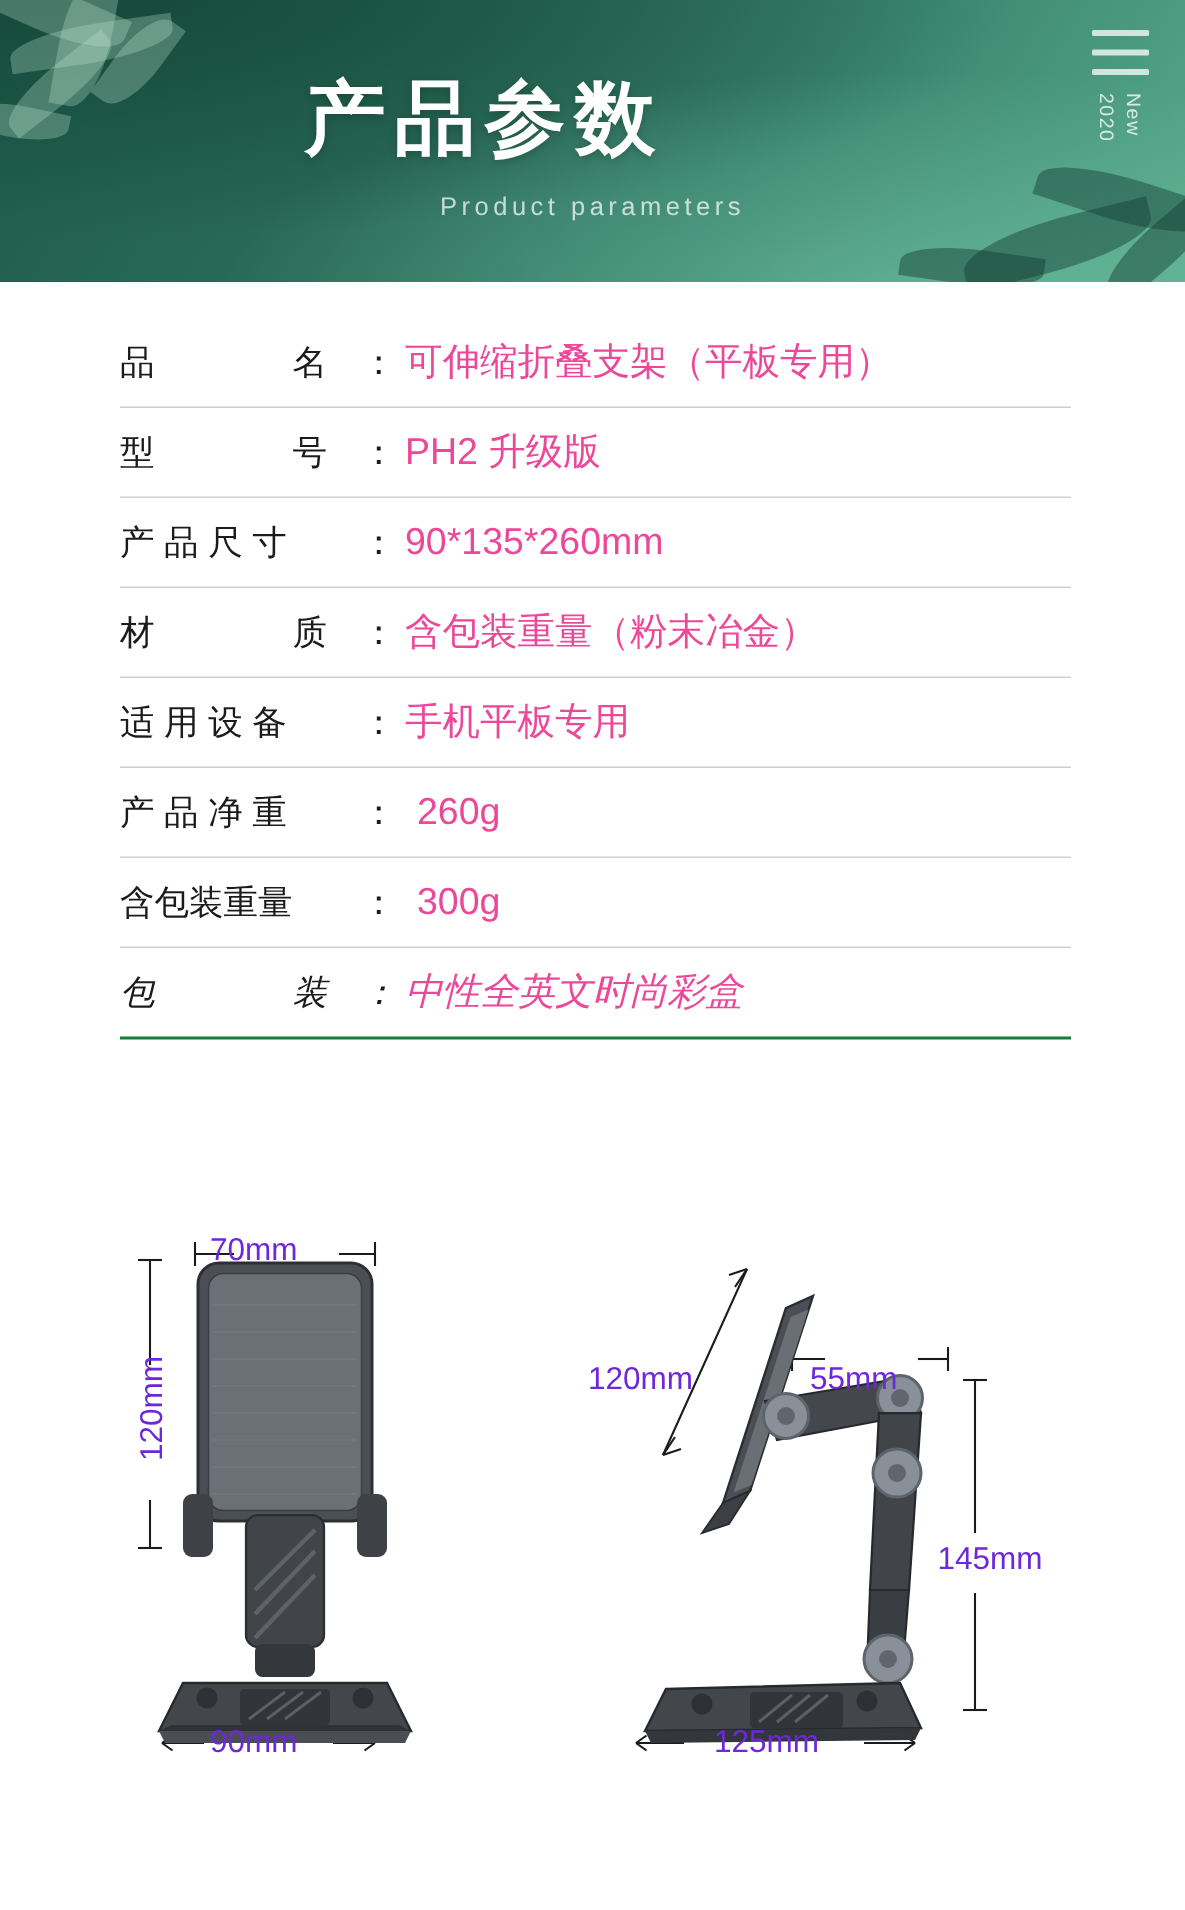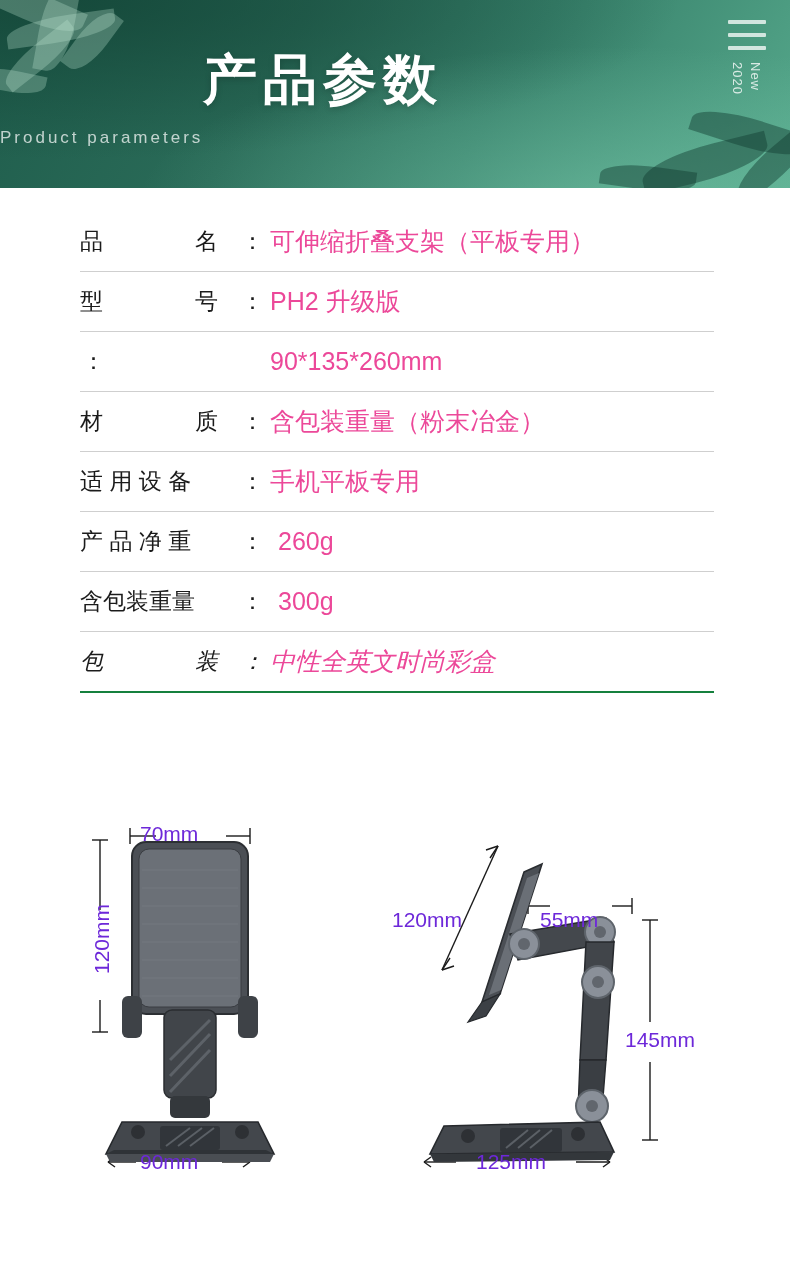--- a/index.html
+++ b/index.html
@@ -53,21 +53,21 @@
     font-weight: bold;
     letter-spacing: 6px;
     line-height: 1;
     text-shadow: 0 2px 6px rgba(0,0,0,0.18);
   }
   .banner-sub {
     position: absolute;
     top: 128px;
     left: 0;
     width: 790px;
-    text-align: left;
+    text-align: center;
     color: rgba(255,255,255,0.72);
     font-size: 17px;
     letter-spacing: 3px;
   }
 
   .hamburger {
     position: absolute;
     right: 24px;
     top: 20px;
     width: 38px;
@@ -204,20 +204,21 @@
   <div class="spec-row">
     <div class="spec-label">
       <span class="lbl-text">型　　　　号</span>
       <span class="colon">：</span>
     </div>
     <div class="spec-value">PH2  升级版</div>
   </div>
 
   <div class="spec-row">
     <div class="spec-label">
+      <span class="lbl-text">产 品 尺 寸</span>
       <span class="colon">：</span>
     </div>
     <div class="spec-value">90*135*260mm</div>
   </div>
 
   <div class="spec-row">
     <div class="spec-label">
       <span class="lbl-text">材　　　　质</span>
       <span class="colon">：</span>
     </div>

